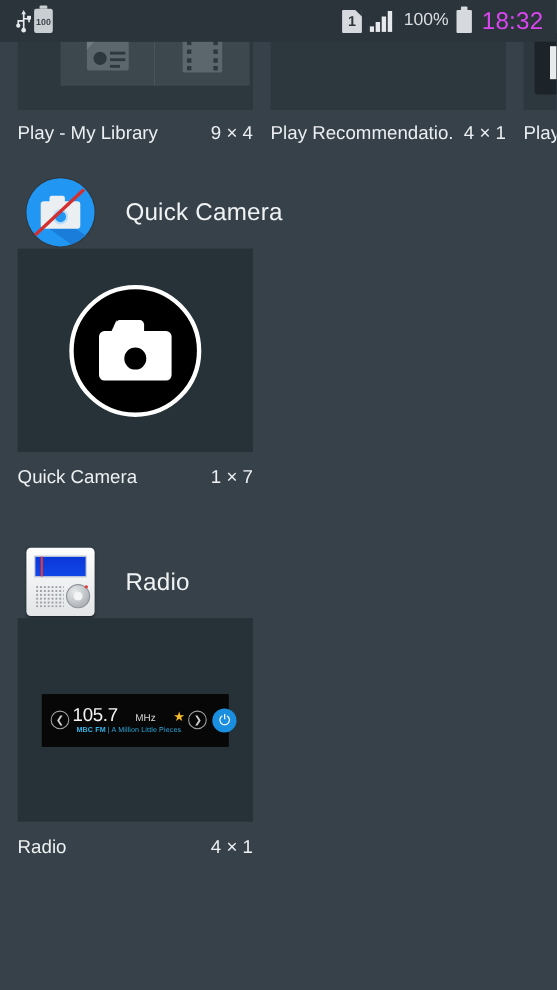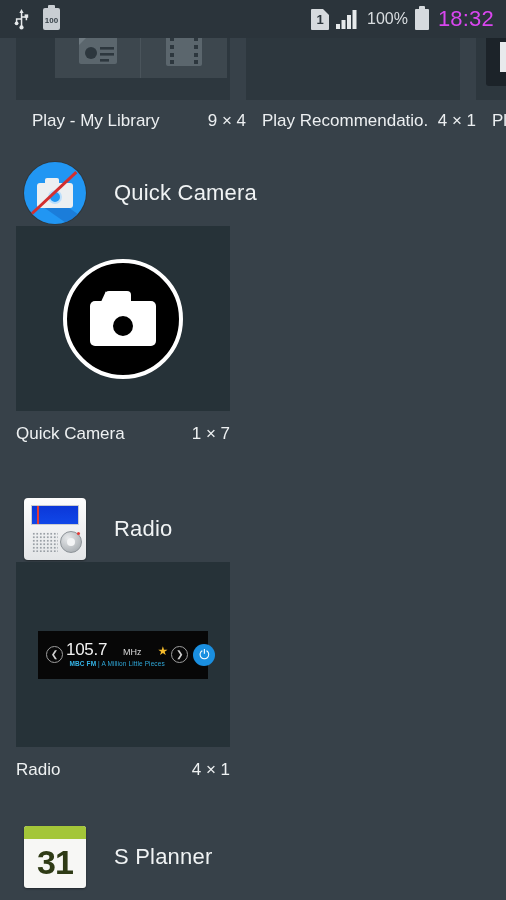--- a/index.html
+++ b/index.html
@@ -31,21 +31,21 @@
     background: #2b343b;
     display: flex;
     align-items: center;
     z-index: 40;
     box-sizing: border-box;
     padding: 0 12px 0 14px;
   }
   .status-left {
     display: flex;
     align-items: center;
-    gap: 14px;
+    gap: 2px;
     flex: 0 0 auto;
   }
   .status-right {
     margin-left: auto;
     display: flex;
     align-items: center;
     gap: 7px;
   }
   .sb-icon { display: block; }
   .sim-badge {
@@ -133,21 +133,21 @@
     top: 0;
     height: 115px;
   }
   .top-preview {
     background: #2d373e;
     width: 100%;
     box-sizing: border-box;
   }
   .top-label-row {
     position: absolute;
-    bottom: 6px; left: 16px;
+    bottom: 6px; left: 0;
     width: 100%;
     display: flex;
     align-items: baseline;
     justify-content: space-between;
   }
   .top-name {
     color: #eceff1;
     font-size: 17px;
     white-space: nowrap;
     overflow: hidden;
@@ -627,26 +627,15 @@
             </div>
           </div>
           <div class="tile-label">
             <span class="tile-name">Radio</span>
             <span class="tile-size">4 × 1</span>
           </div>
         </div>
       </div>
     </div>
 
-    <div class="group" style="top:824px;">
-      <div class="group-header">
-        <div class="app-icon">
-          <div class="sp-appicon">
-            <div class="sp-top"></div>
-            <div class="sp-num">31</div>
-          </div>
-        </div>
-        <span class="group-title">S Planner</span>
-      </div>
-    </div>
 
   </div>
 </div>
 
 </body></html>

